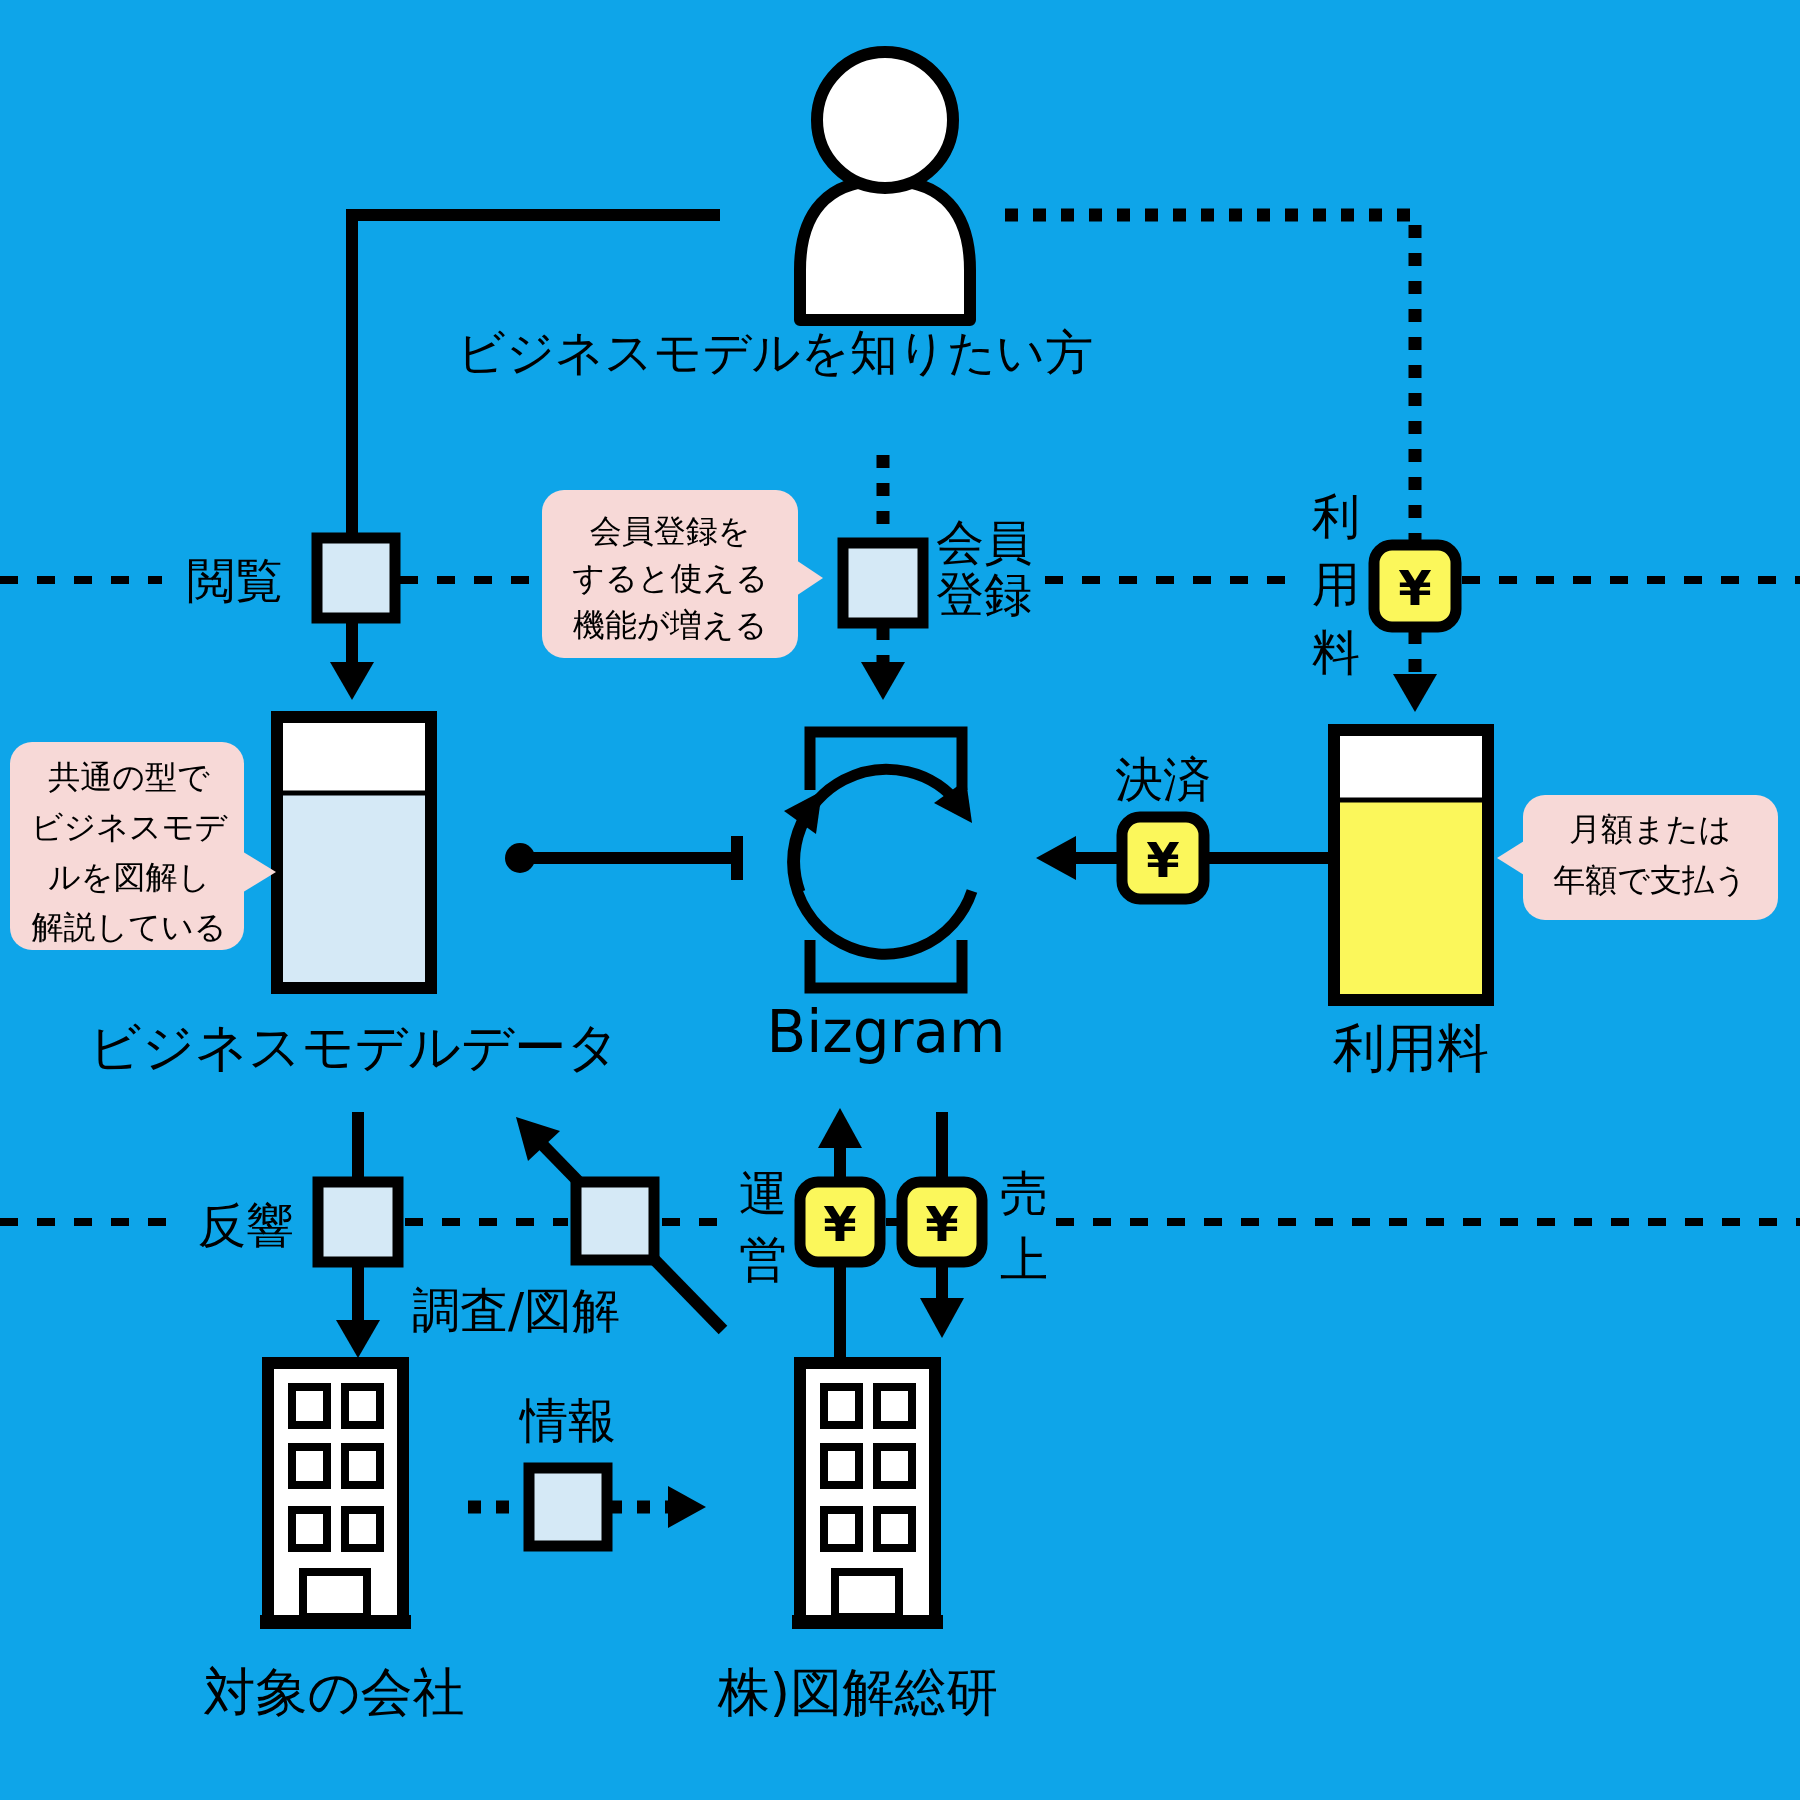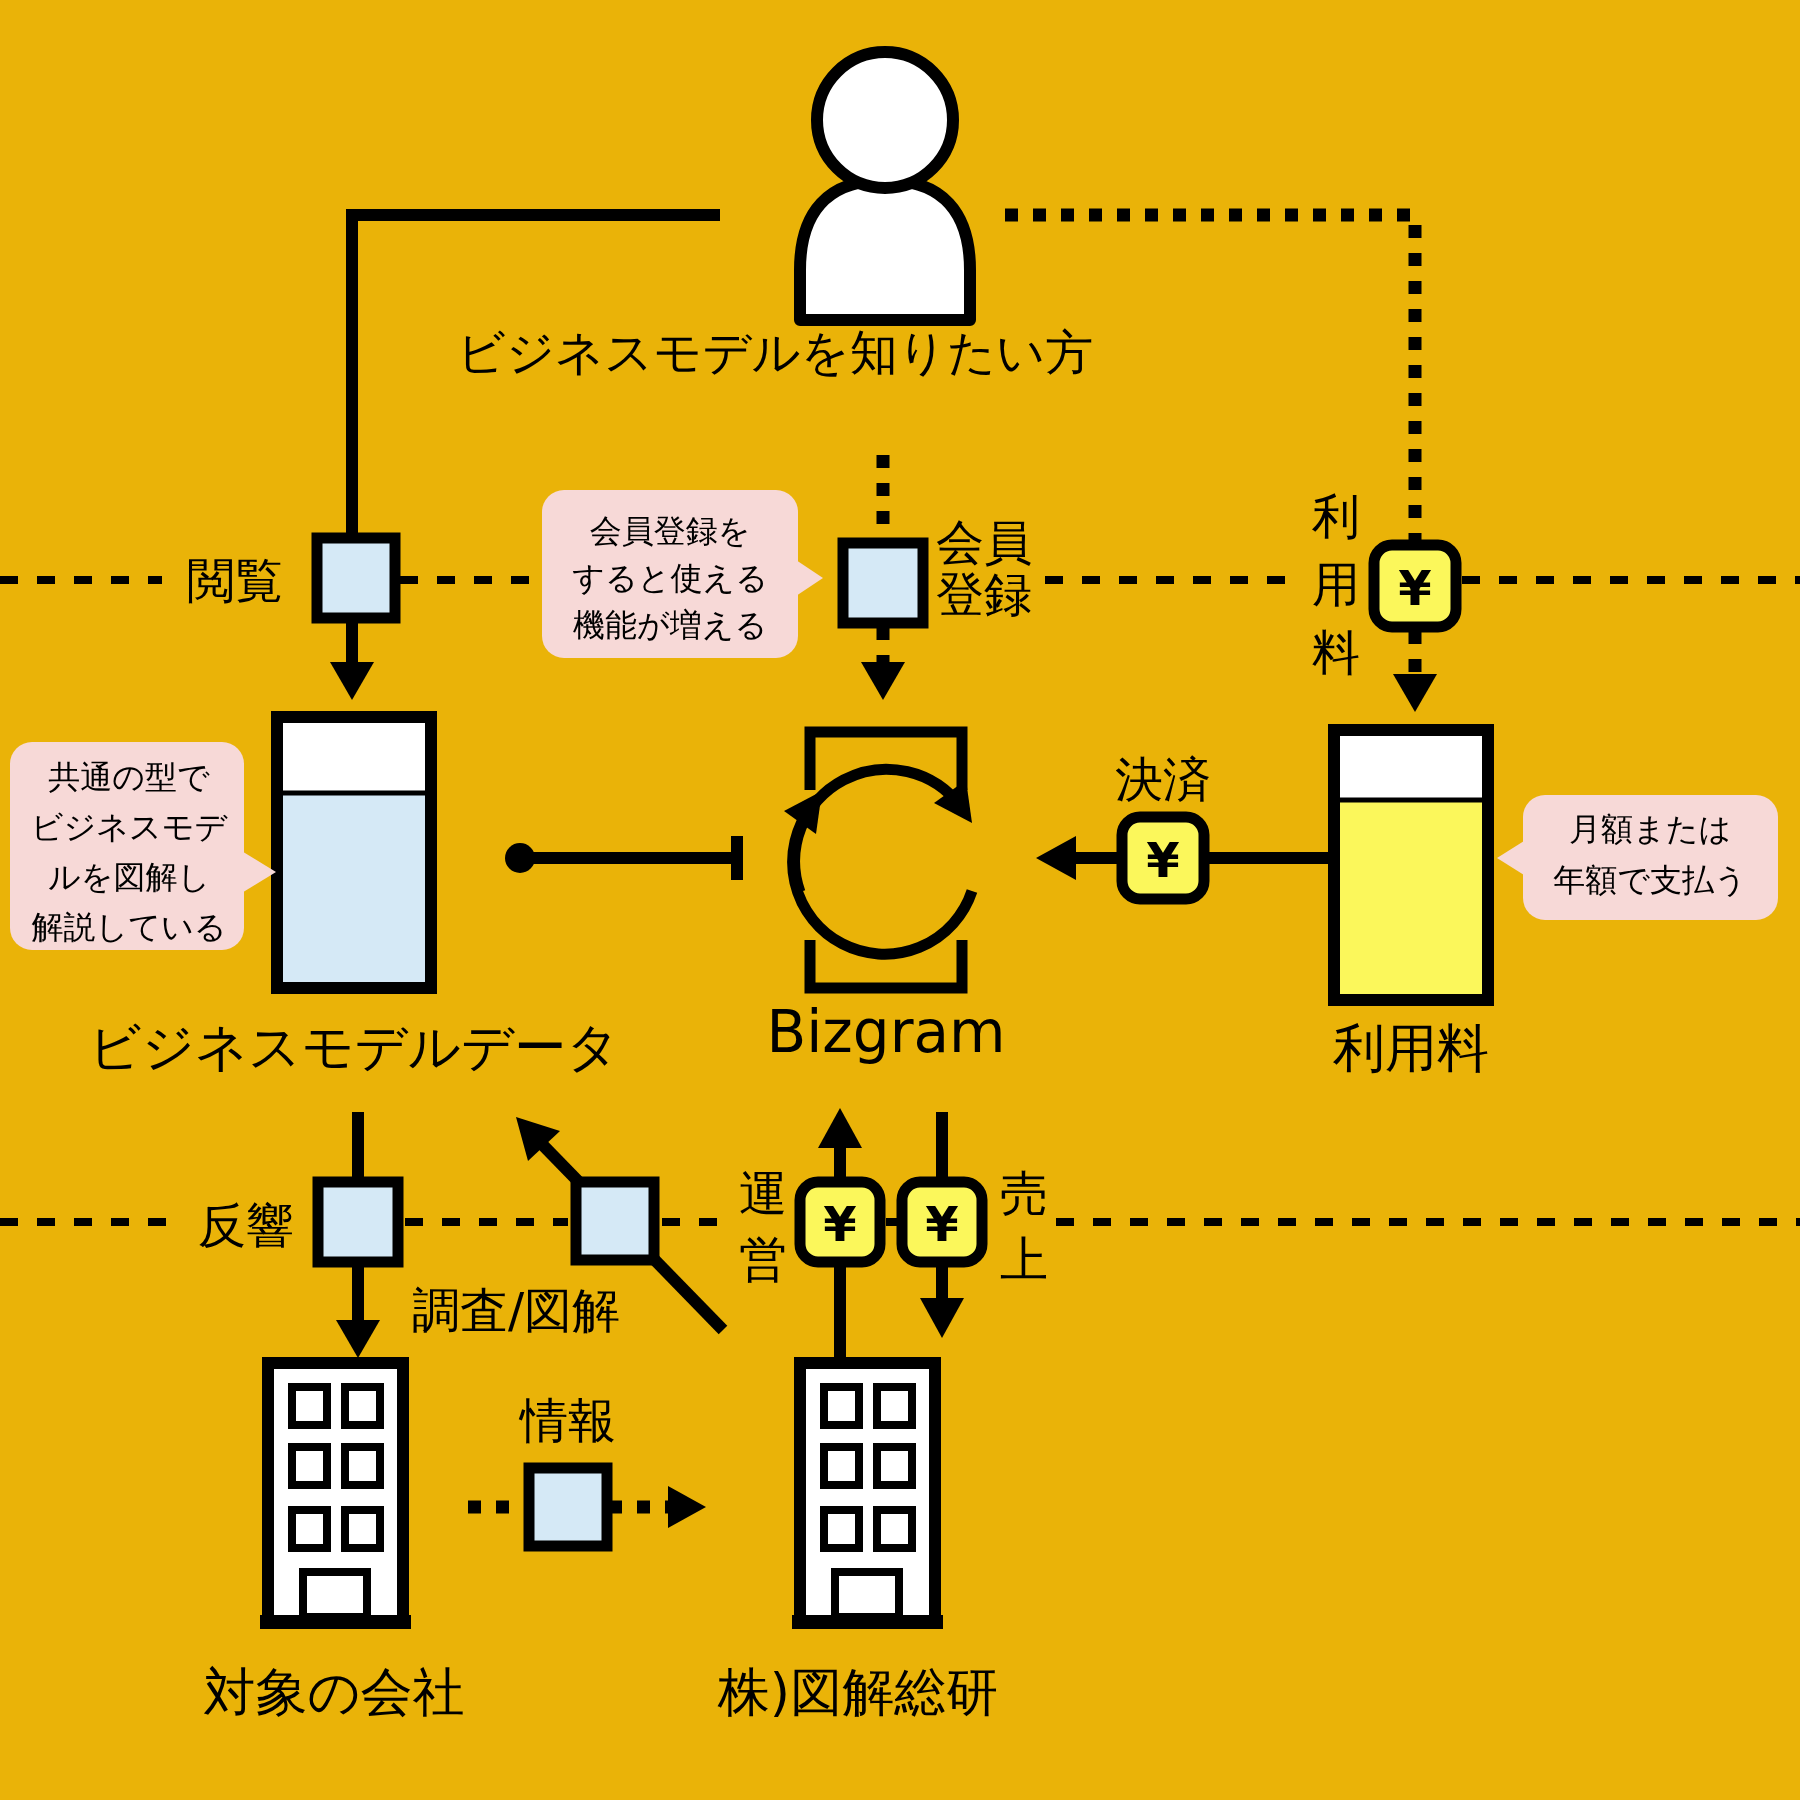--- a/index.html
+++ b/index.html
@@ -1,16 +1,16 @@
 <!DOCTYPE html>
 <html><head>
 <meta charset="utf-8">
 <style>
   html,body{margin:0;padding:0;background:#fff;}
-  .stage{width:1800px;height:1800px;position:relative;background:#eab308;
+  .stage{width:1800px;height:1800px;position:relative;background:#0ea5e9;
          font-family:"DejaVu Sans","Liberation Sans",sans-serif;}
   svg{display:block;}
   text{font-family:"DejaVu Sans","Liberation Sans",sans-serif;fill:#000;}
   .node-label{font-size:52px;}
   .conn-label{font-size:48px;}
   .bubble-text{font-size:32px;}
   .yen{font-size:48px;font-weight:bold;}
   .latin{font-size:58px;}
   .persona-label{font-size:48px;}
 </style>

